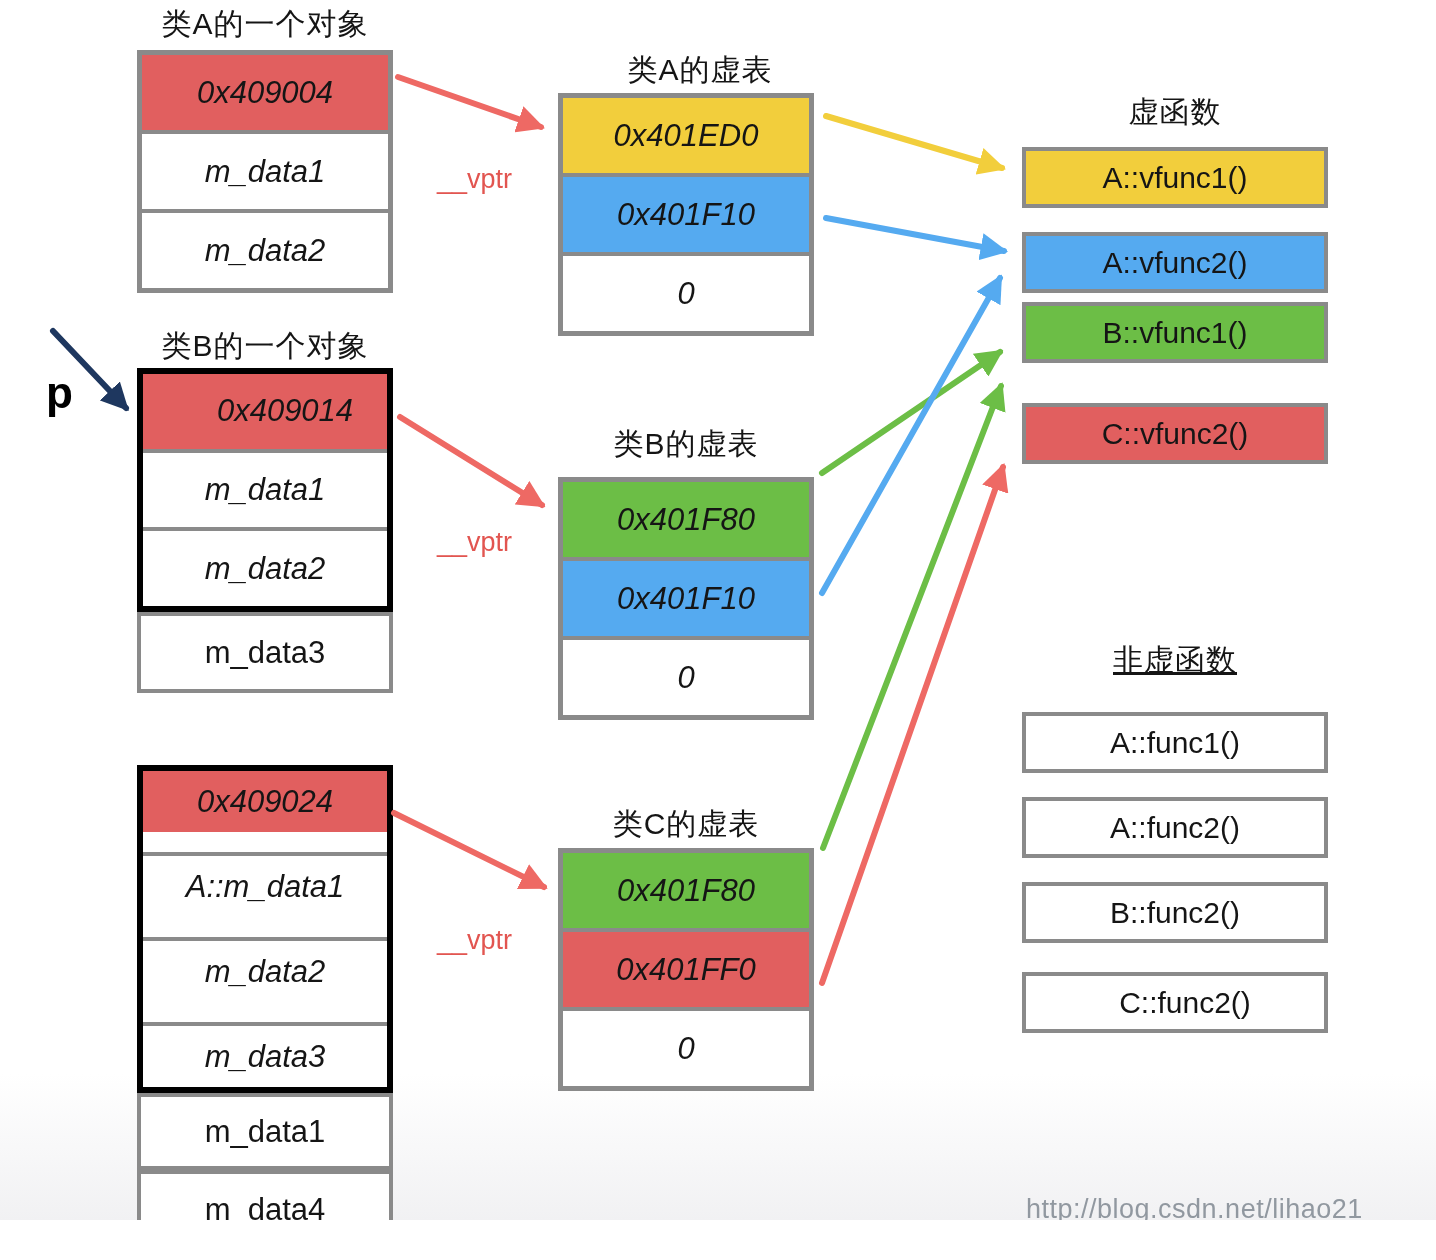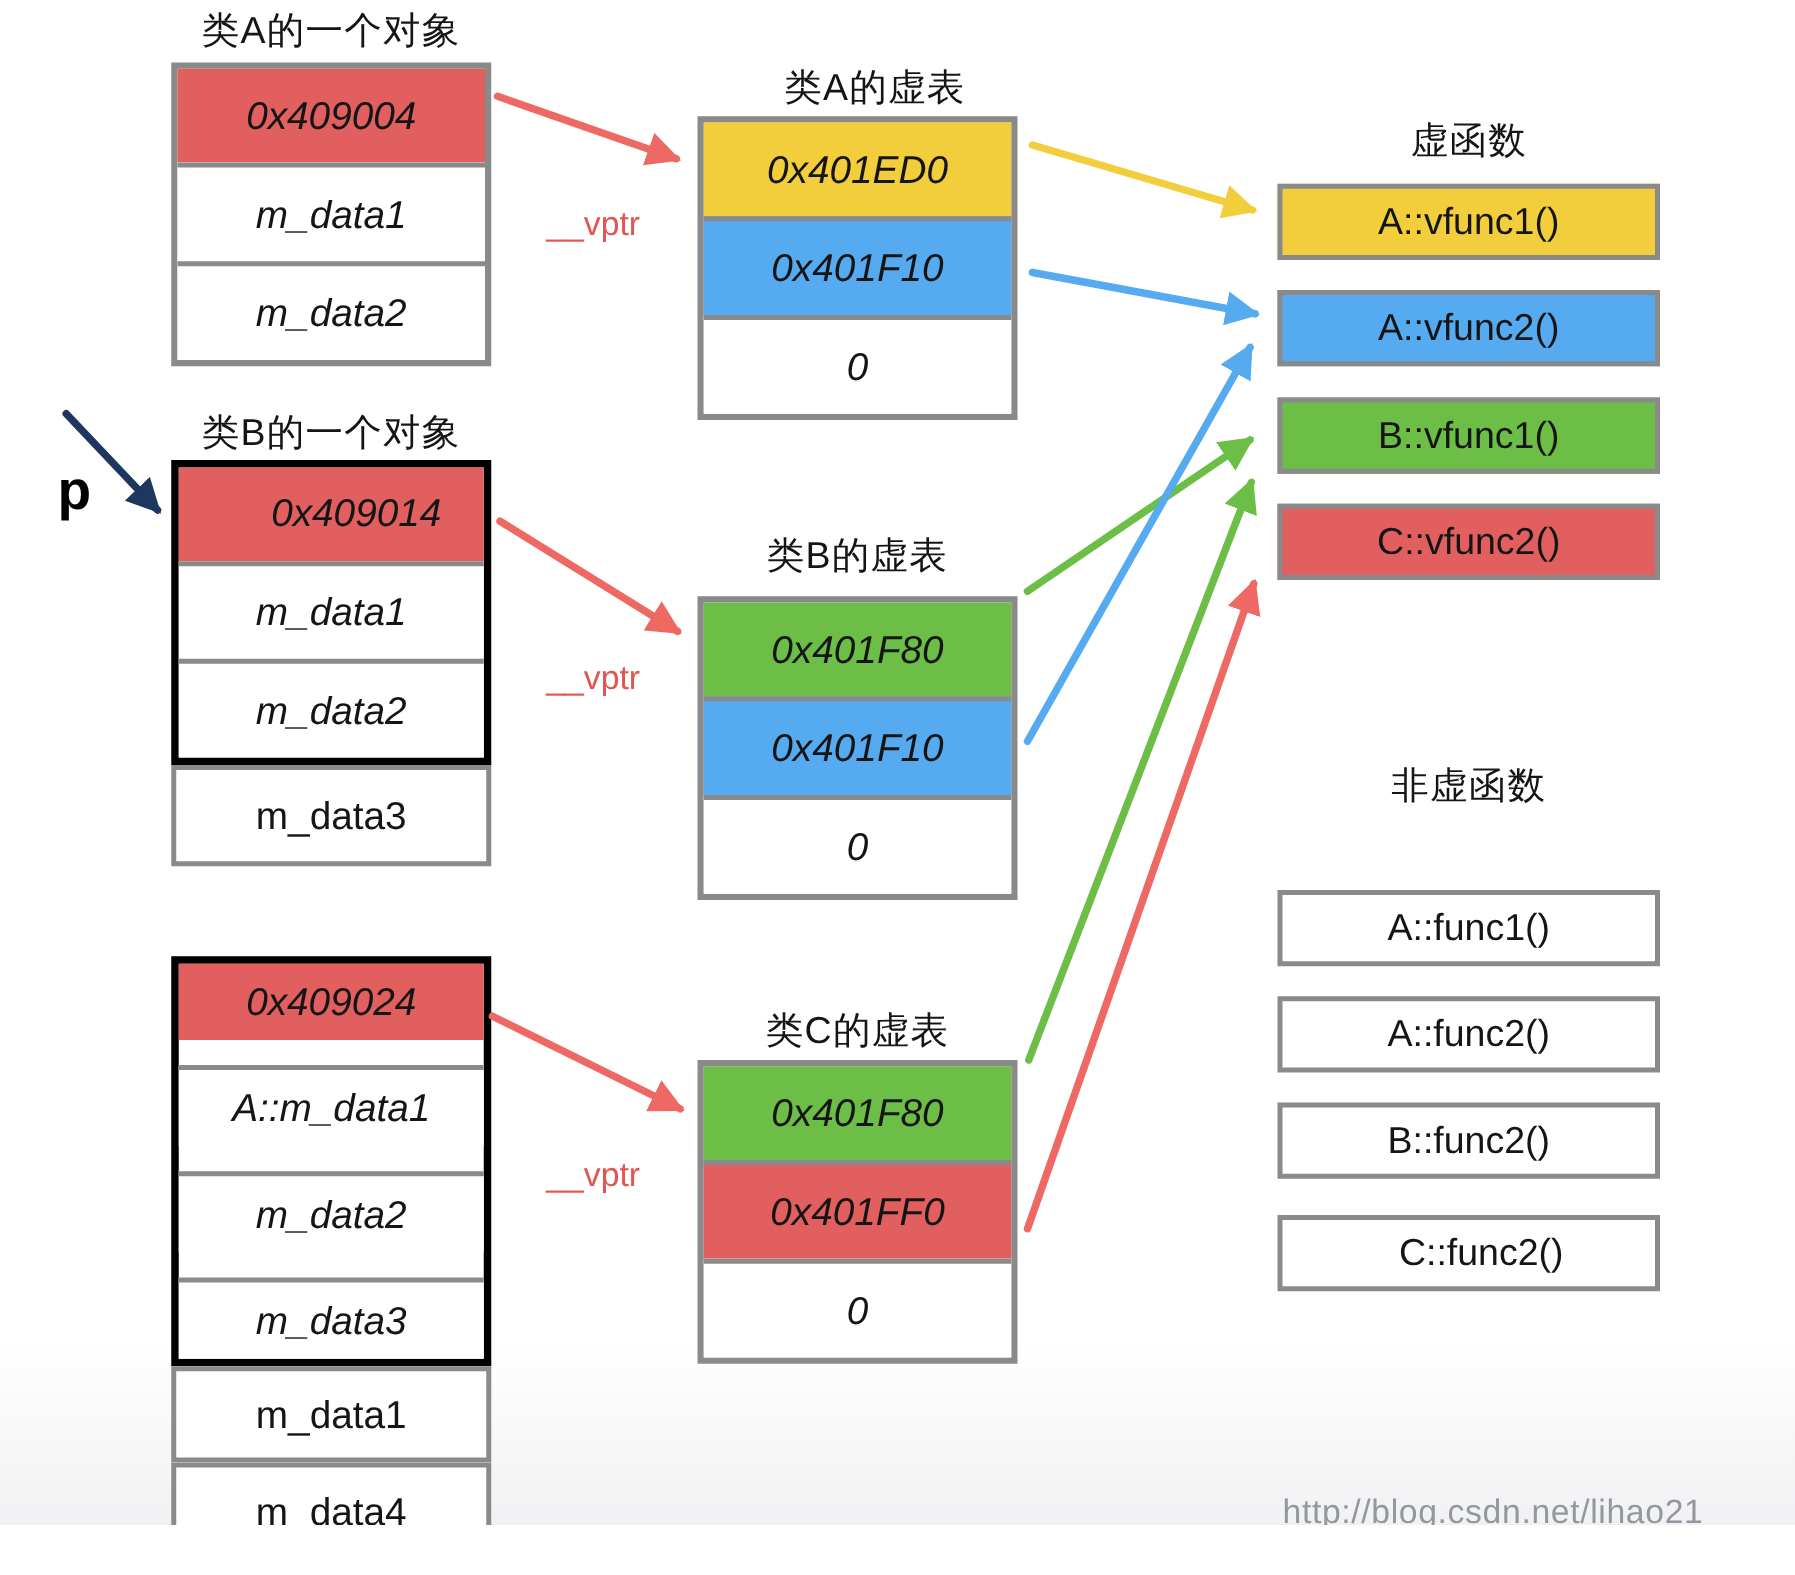--- a/index.html
+++ b/index.html
@@ -92,21 +92,21 @@
 <body>
 
 <div class="canvas">
 
   <div class="title" style="left:137px; top:4px;   width:256px;">类A的一个对象</div>
   <div class="title" style="left:572px; top:50px;  width:256px;">类A的虚表</div>
   <div class="title" style="left:1022px;top:92px;  width:306px;">虚函数</div>
   <div class="title" style="left:137px; top:326px; width:256px;">类B的一个对象</div>
   <div class="title" style="left:558px; top:424px; width:256px;">类B的虚表</div>
   <div class="title" style="left:558px; top:804px; width:256px;">类C的虚表</div>
-  <div class="title" style="left:1022px;top:608px; width:306px;">非虚函数</div>
+  <div class="title" style="left:1022px;top:640px; width:306px;text-decoration:underline;">非虚函数</div>
 
   <div class="mtable gray" style="left:137px; top:50px; height:243px;">
     <div class="row" style="background-color: rgb(225, 95, 95);">0x409004</div>
     <div class="row" style="background-color: rgb(255, 255, 255);">m_data1</div>
     <div class="row" style="background-color: rgb(255, 255, 255);">m_data2</div>
   </div>
 
   <div class="mtable black" style="left:137px; top:368px; height:244px;">
     <div class="row" style="background-color: rgb(225, 95, 95); padding-left: 40px;">0x409014</div>
     <div class="row" style="background-color: rgb(255, 255, 255);">m_data1</div>
@@ -136,21 +136,21 @@
   </div>
 
   <div class="mtable gray" style="left:558px; top:848px; height:243px;">
     <div class="row" style="background-color: rgb(108, 190, 70);">0x401F80</div>
     <div class="row" style="background-color: rgb(225, 95, 95);">0x401FF0</div>
     <div class="row" style="background-color: rgb(255, 255, 255);">0</div>
   </div>
 
   <div class="fbox" style="top: 147px; background-color: rgb(242, 206, 60);">A::vfunc1()</div>
   <div class="fbox" style="top: 232px; background-color: rgb(85, 170, 240);">A::vfunc2()</div>
-  <div class="fbox" style="top: 318px; background-color: rgb(108, 190, 70);">B::vfunc1()</div>
+  <div class="fbox" style="top: 302px; background-color: rgb(108, 190, 70);">B::vfunc1()</div>
   <div class="fbox" style="top: 403px; background-color: rgb(225, 95, 95);">C::vfunc2()</div>
 
   <div class="fbox" style="top: 712px; background-color: rgb(255, 255, 255);">A::func1()</div>
   <div class="fbox" style="top: 797px; background-color: rgb(255, 255, 255);">A::func2()</div>
   <div class="fbox" style="top: 882px; background-color: rgb(255, 255, 255);">B::func2()</div>
   <div class="fbox" style="top: 972px; background-color: rgb(255, 255, 255); padding-left: 20px;">C::func2()</div>
 
   <div class="p-label">p</div>
   <div class="vptr" style="top: 164px; color: rgb(226, 85, 80);">__vptr</div>
   <div class="vptr" style="top: 527px; color: rgb(226, 85, 80);">__vptr</div>

